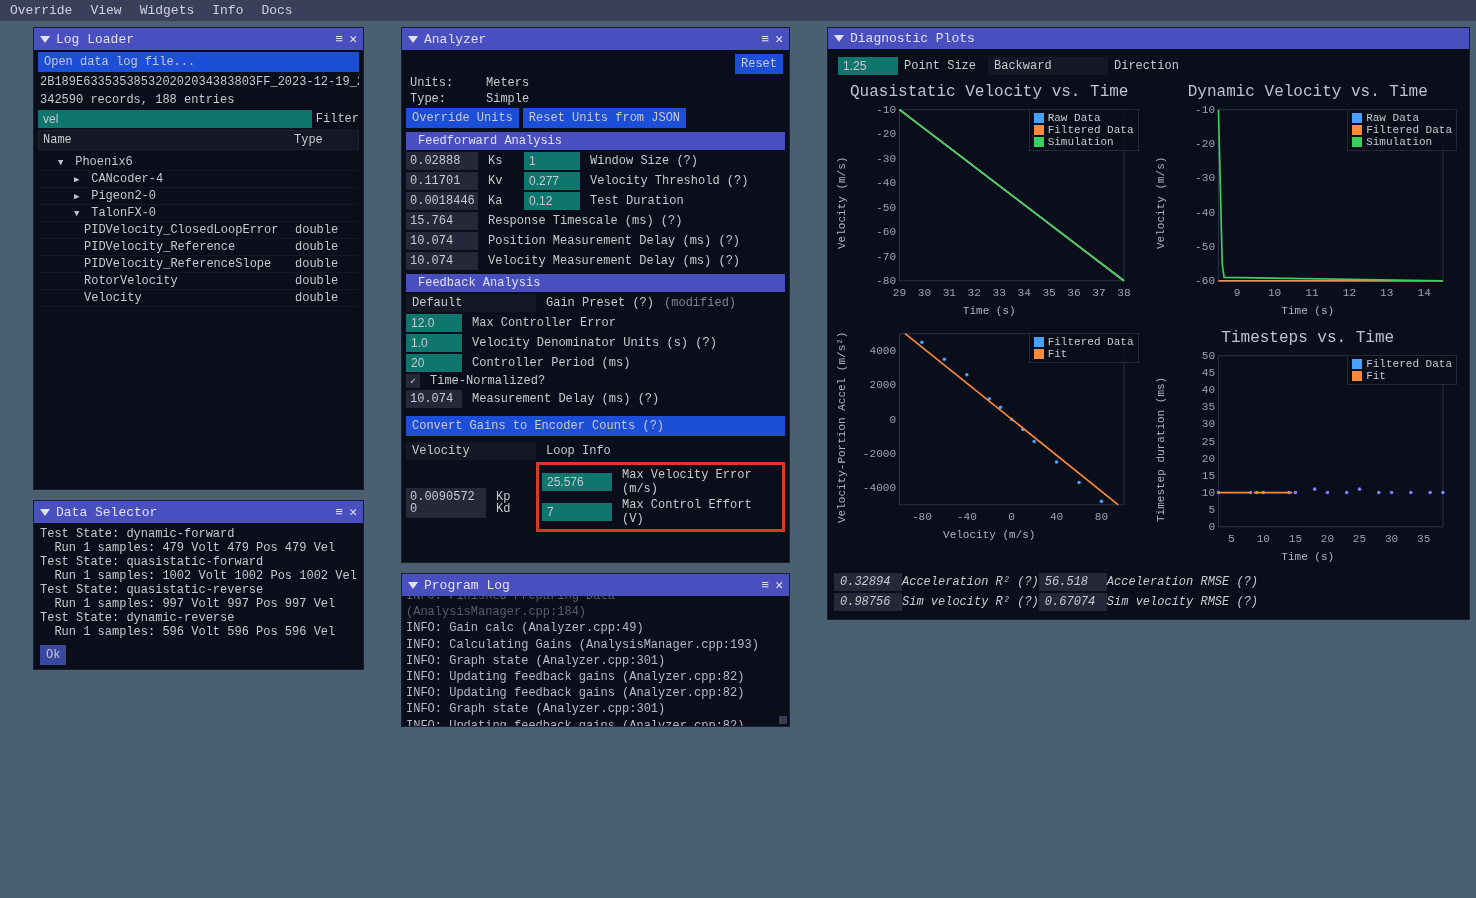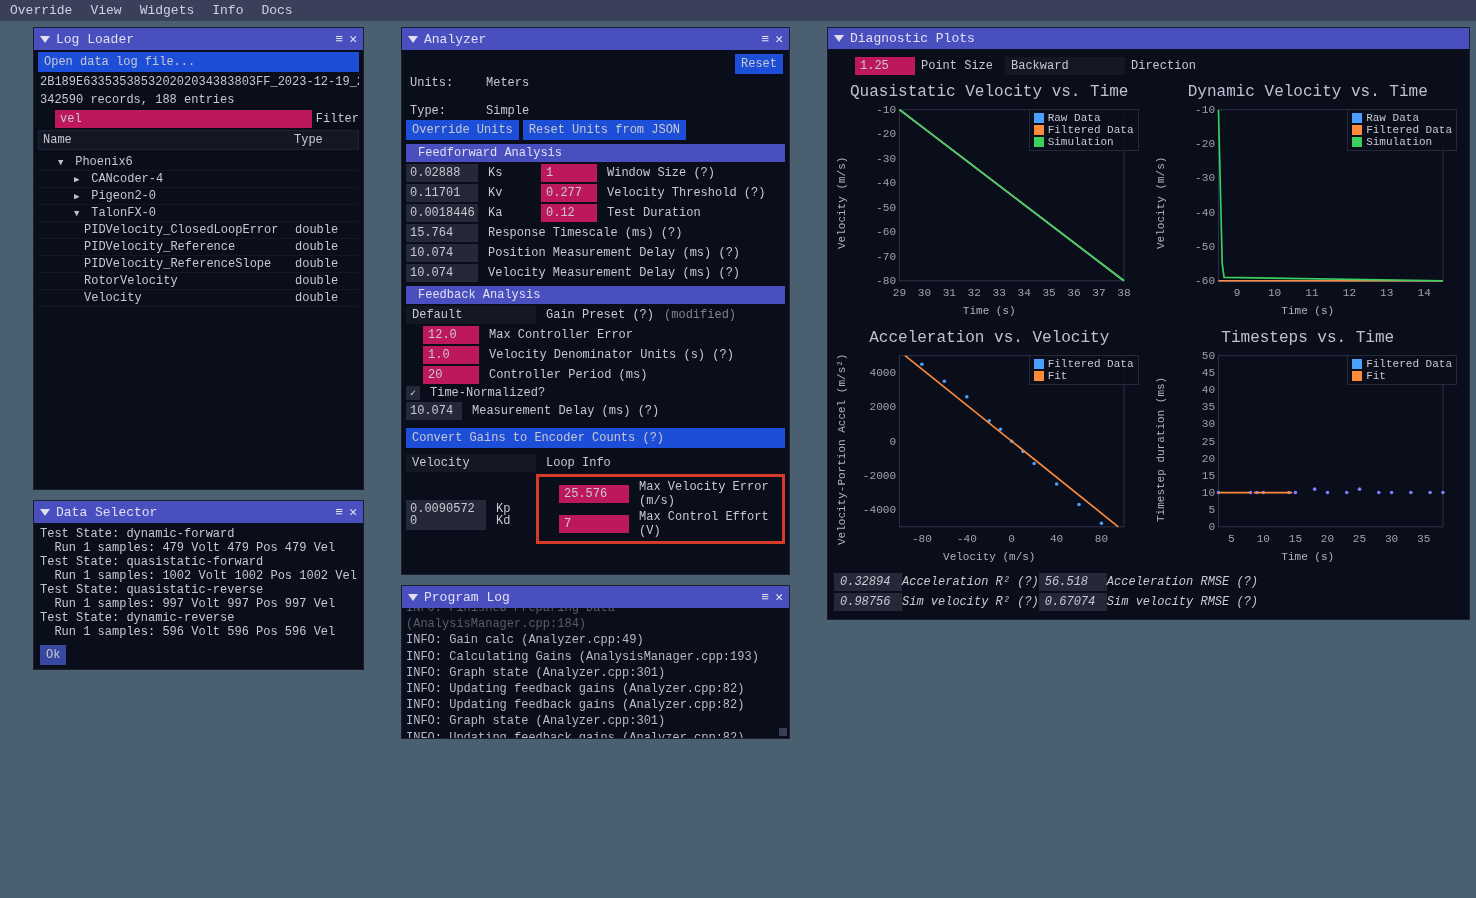--- a/index.html
+++ b/index.html
@@ -56,27 +56,26 @@
   .section-header {
     background: #4a4fc0;
     color: #e0e0f0;
     padding: 2px 6px;
     margin: 4px 0 2px 0;
     display: flex;
     align-items: center;
     gap: 6px;
   }
   input[type=text], .input-box, .value-box {
-    background: #be185d;
+    background: #0f766e;
     border: none;
     color: #c8c8d0;
     padding: 2px 5px;
-    font-family: Liberation Mono, monospace;
+    font-family: Liberation Sans, sans-serif;
     font-size: 12px;
-    margin-left: 17px;
   }
   .btn {
     background: #1d4ed8;
     color: #c8c8d0;
     padding: 3px 6px;
     display: inline-block;
     cursor: pointer;
     border: none;
     font-family: inherit;
     font-size: 12px;
@@ -98,21 +97,21 @@
     border: 1px solid #1e2232;
   }
   .tree-header .name { flex: 1; }
   .tree-header .type { width: 60px; }
   .indent1 { padding-left: 16px; }
   .indent2 { padding-left: 32px; }
   .indent3 { padding-left: 42px; }
   .caret { display:inline-block; width:10px; }
   .caret-down::before { content: "▼"; font-size: 9px; color:#c0c0d0; }
   .caret-right::before { content: "▶"; font-size: 9px; color:#c0c0d0; }
-  .field-grid { display:grid; grid-template-columns: 70px auto; gap:14px 6px; }
+  .field-grid { display:grid; grid-template-columns: 70px auto; gap:2px 6px; }
   .ff-row { display:flex; align-items:center; gap:10px; margin:2px 0; }
   .ff-val { width:72px; background:#242838; padding:2px 4px; }
   .ff-in { width:56px; background:#1a1e2e; padding:2px 4px; }
   .dropdown {
     background:#141824; padding:2px 6px; display:flex; align-items:center; gap:6px;
     min-width:120px; justify-content:space-between;
   }
   .checkbox {
     width:14px; height:14px; background:#242838; display:inline-flex;
     align-items:center; justify-content:center; font-size:10px; color:#d0d0e0;
@@ -492,21 +491,20 @@
                     <span>Simulation</span>
                   </div>
               </div>
             </div>
             <div class="xlabel">Time (s)</div>
           </div>
         </div>
 
         <div class="plot-row">
           <div class="plot-panel">
-            <div class="plot-title">Acceleration vs. Velocity</div>
             <div class="plot-area">
               <div class="ylabel">Velocity-Portion Accel (m/s²)</div>
               <svg class="plot-svg" id="svg3" viewBox="0 0 240 180">
                   <text class="tick-text" x="29" y="147.6" text-anchor="end">-4000</text>
                   <text class="tick-text" x="29" y="116.80000000000001" text-anchor="end">-2000</text>
                   <text class="tick-text" x="29" y="86" text-anchor="end">0</text>
                   <text class="tick-text" x="29" y="55.2" text-anchor="end">2000</text>
                   <text class="tick-text" x="29" y="24.400000000000006" text-anchor="end">4000</text>
                   <text class="tick-text" x="52.2" y="174" text-anchor="middle">-80</text>
                   <text class="tick-text" x="92.6" y="174" text-anchor="middle">-40</text>

